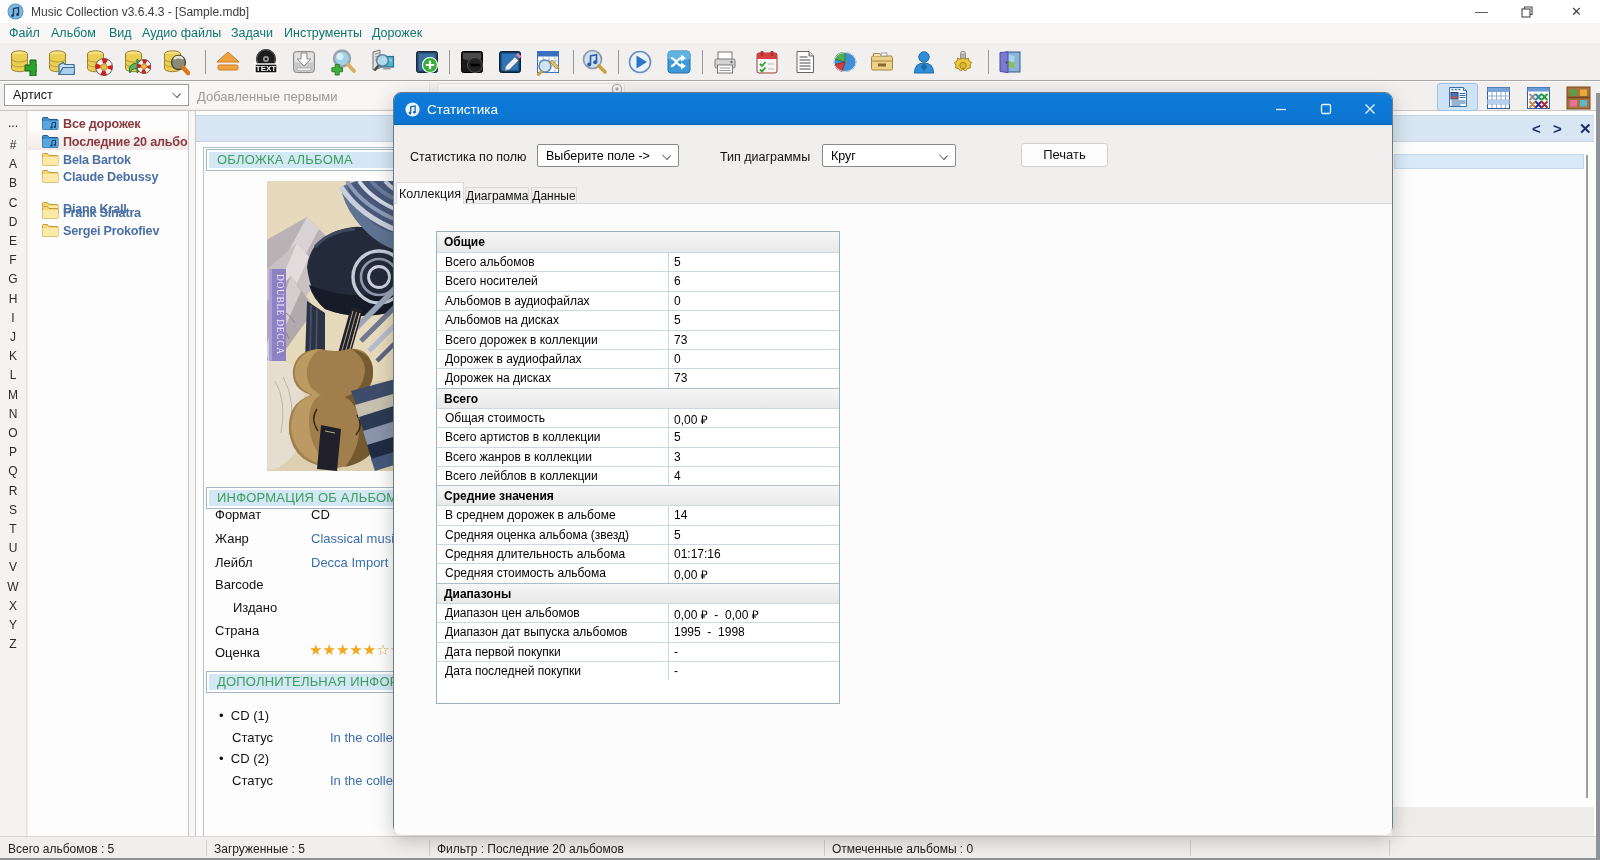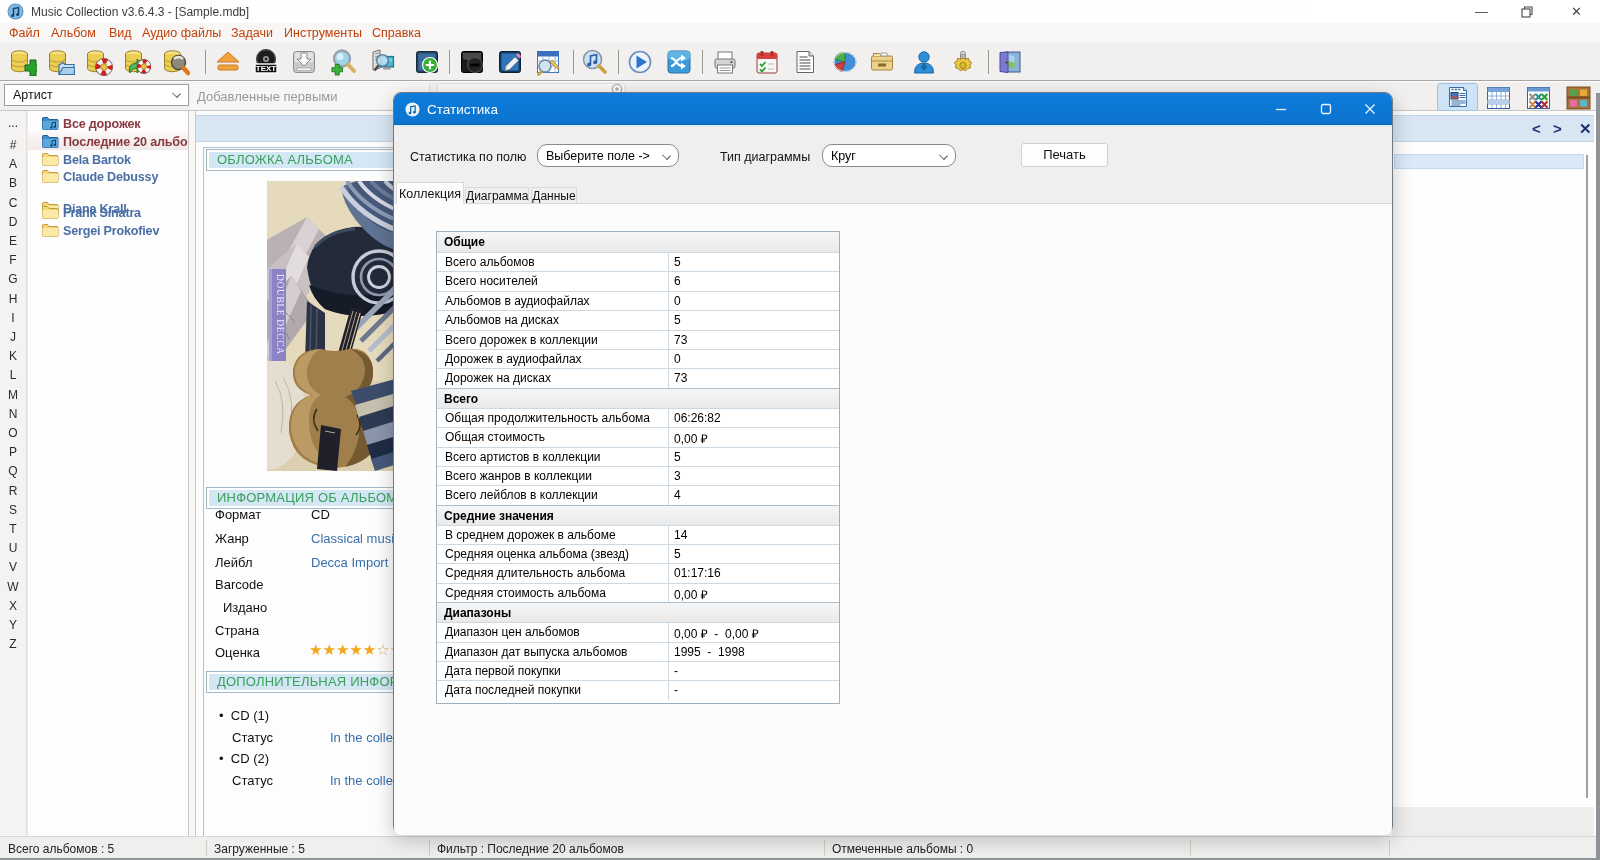--- a/index.html
+++ b/index.html
@@ -8,21 +8,21 @@
 #app { position:absolute; left:0; top:0; width:1600px; height:860px; }
 .abs { position:absolute; }
 
 
 #titlebar { left:0; top:0; width:1311px; height:23px; background:#fefefe; }
 #titletext { left:31px; top:5px; font-size:12px; color:#3d3d3d; }
 .winbtn { top:3px; width:17px; height:17px; color:#474747; font-size:13px; text-align:center; line-height:17px; }
 
 
 #menubar { left:0; top:23px; width:1600px; height:20px; background:#f8f7f6; }
-.mitem { position:absolute; top:3px; font-size:12.5px; color:#c2410c; }
+.mitem { position:absolute; top:3px; font-size:12.5px; color:#0f766e; }
 
 
 #toolbar { left:0; top:43px; width:1600px; height:38px; background:#f2f0ee; border-bottom:1px solid #a8a6a4; }
 .tbi { position:absolute; top:5px; width:28px; height:28px; }
 .tsep { position:absolute; top:7px; width:1px; height:24px; background:#9b9996; }
 
 
 #bar2 { left:0; top:82px; width:1600px; height:29px; background:#f2f0ee; border-bottom:1px solid #c9c7c5; }
 .combo { position:absolute; background:#fff; border:1px solid #9f9d9b; font-size:12.5px; color:#111; }
 .combo .cv { position:absolute; left:8px; top:3px; }
@@ -59,21 +59,21 @@
 #bottomedge { left:0; top:858px; width:1600px; height:2px; background:#8f9297; }
 #rightedge { left:1596px; top:93px; width:4px; height:767px; background:#8f9297; }
 
 
 #dlg { left:393px; top:92px; width:1000px; height:742px; border-radius:8px; background:#f0efee;
   border:1px solid #6d7b85; box-shadow:0 6px 20px rgba(0,0,0,0.22); }
 #dlgtitle { left:0; top:0; width:998px; height:32px; background:linear-gradient(#0e7cda,#0b74cf); border-bottom:1px solid #0a63b0; border-radius:7px 7px 0 0; }
 #dlgtitle .t { position:absolute; left:33px; top:9px; color:#fff; font-size:13.5px; }
 #dlgsub { left:0; top:32px; width:998px; height:2px; background:#dff0fb; }
 .dlbl { position:absolute; font-size:12.5px; color:#111; }
-.dcombo { position:absolute; top:51px; height:23px; background:#fff; border:1px solid #8a8a8a; border-radius:10px; font-size:12.5px; }
+.dcombo { position:absolute; top:51px; height:23px; background:#fff; border:1px solid #8a8a8a; border-radius:2px; font-size:12.5px; }
 #printbtn { left:627px; top:50px; width:87px; height:24px; background:#fdfdfd; border:1px solid #d0d0d0; border-radius:3px;
   text-align:center; font-size:13px; line-height:22px; color:#111; }
 .tab { position:absolute; font-size:12px; color:#111; text-align:center; white-space:nowrap; }
 #tabactive { left:2px; top:89px; width:68px; height:22px; background:#fcfcfc; border:1px solid #d9d9d9; border-bottom:none; line-height:22px; z-index:3; font-size:12.5px;}
 #tab2 { left:71px; top:94px; width:64px; height:15px; background:#f0efee; border:1px solid #d9d9d9; border-bottom:none; line-height:16px; }
 #tab3 { left:137px; top:94px; width:46px; height:17px; background:#f0efee; border:1px solid #d9d9d9; border-bottom:none; line-height:16px; }
 #dlgcontent { left:0; top:110px; width:998px; height:632px; background:#fcfcfc; border-top:1px solid #d9d9d9; border-radius:0 0 7px 7px; }
 
 
 #stattbl { position:absolute; left:42px; top:138px; width:404px; height:473px; border:1px solid #9eb0bd; background:#fff; }
@@ -106,21 +106,21 @@
     <div class="abs winbtn" style="left:1568px;">✕</div>
   </div>
 
   <div class="abs" id="menubar">
     <span class="mitem" style="left:9px">Файл</span>
     <span class="mitem" style="left:51px">Альбом</span>
     <span class="mitem" style="left:109px">Вид</span>
     <span class="mitem" style="left:142px">Аудио файлы</span>
     <span class="mitem" style="left:231px">Задачи</span>
     <span class="mitem" style="left:284px">Инструменты</span>
-    <span class="mitem" style="left:372px">Справка</span>
+    <span class="mitem" style="left:372px">Дорожек</span>
   </div>
 
   <div class="abs" id="toolbar">
       <svg class="tbi" style="left:9px" viewBox="0 0 28 28">
         <ellipse cx="10.5" cy="6" rx="8" ry="3.2" fill="#f6e188" stroke="#97802e"></ellipse>
         <path d="M2.5 6 v14.5 a8 3.2 0 0 0 16 0 v-14.5" fill="#ecce52" stroke="#97802e"></path>
         <path d="M2.5 10.8 a8 3.2 0 0 0 16 0 M2.5 15.6 a8 3.2 0 0 0 16 0" fill="none" stroke="#b89a3a"></path>
         <path d="M16 17 h5 v-5 h6 v5 h5 v6 h-5 v5 h-6 v-5 h-5 z" fill="#2ca22c" stroke="#156015" stroke-width="1"></path>
       </svg>
       <svg class="tbi" style="left:47px" viewBox="0 0 28 28">
@@ -479,21 +479,21 @@
         <div class="hdrbox" style="top:339px;">
             <div class="in">ИНФОРМАЦИЯ ОБ АЛЬБОМЕ</div>
           </div>
         <div class="inf" style="left:11px;top:359px;">Формат</div>
           <div class="inf" style="left:107px;top:359px;">CD</div>
         <div class="inf" style="left:11px;top:383px;">Жанр</div>
           <div class="inf blue" style="left:107px;top:383px;">Classical music</div>
         <div class="inf" style="left:11px;top:407px;">Лейбл</div>
           <div class="inf blue" style="left:107px;top:407px;">Decca Import</div>
         <div class="inf" style="left:11px;top:429px;">Barcode</div>
-        <div class="inf" style="left:19px;top:452px;">Издано</div>
+        <div class="inf" style="left:29px;top:452px;">Издано</div>
         <div class="inf" style="left:11px;top:475px;">Страна</div>
         <div class="inf" style="left:11px;top:497px;">Оценка</div>
         <div class="stars" style="left:105px;top:493px;">★★★★★<span style="color:#d9b65e">☆☆</span></div>
         <div class="hdrbox" style="top:523px;">
             <div class="in">ДОПОЛНИТЕЛЬНАЯ ИНФОРМ</div>
           </div>
         <div class="inf" style="left:15px;top:560px;">•&nbsp;&nbsp;CD (1)</div>
         <div class="inf" style="left:28px;top:582px;">Статус</div>
           <div class="inf blue" style="left:126px;top:582px;">In the collect</div>
         <div class="inf" style="left:15px;top:603px;">•&nbsp;&nbsp;CD (2)</div>
@@ -581,24 +581,20 @@
           <span class="v">0</span>
         </div>
       <div class="srow sr">
           <span class="l">Дорожек на дисках</span>
           <span class="v">73</span>
         </div>
       <div class="srow shdr">
           <span class="t">Всего</span>
         </div>
       <div class="srow sr">
-          <span class="l">Общая продолжительность альбома</span>
-          <span class="v">06:26:82</span>
-        </div>
-      <div class="srow sr">
           <span class="l">Общая стоимость</span>
           <span class="v">0,00 ₽</span>
         </div>
       <div class="srow sr">
           <span class="l">Всего артистов в коллекции</span>
           <span class="v">5</span>
         </div>
       <div class="srow sr">
           <span class="l">Всего жанров в коллекции</span>
           <span class="v">3</span>

